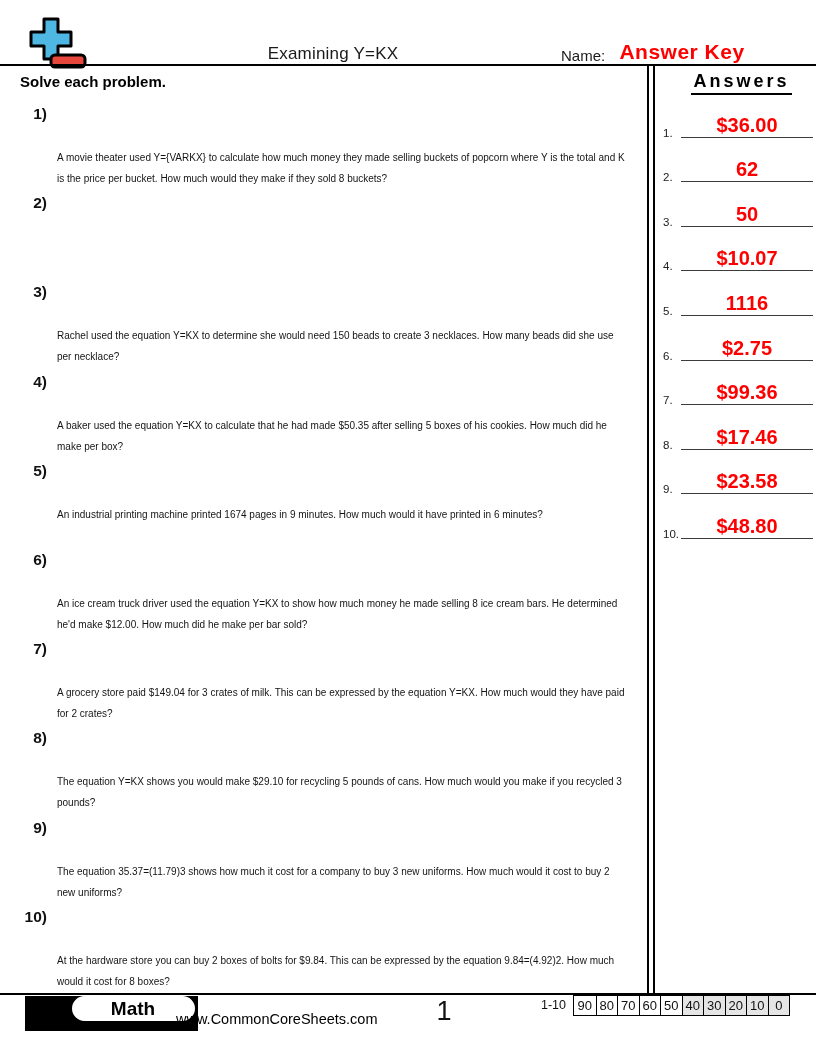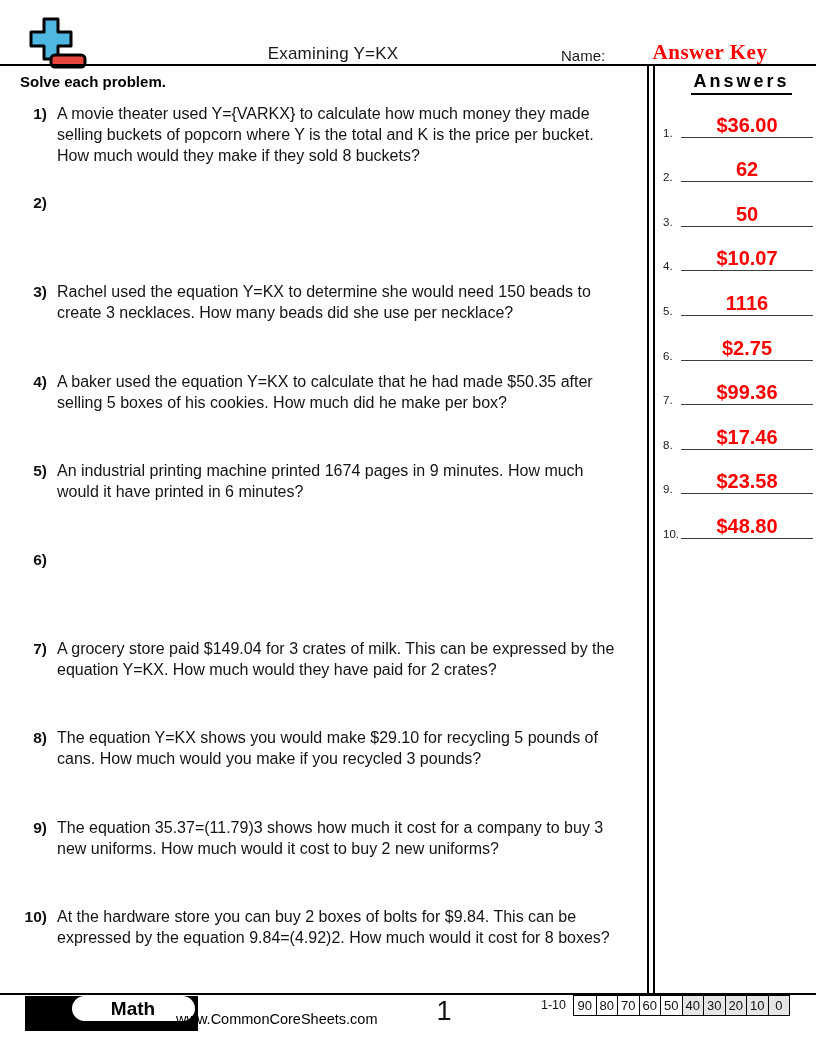--- a/index.html
+++ b/index.html
@@ -16,38 +16,38 @@
 
   
   .logo-wrap { position: absolute; top: 15px; left: 25px; width: 62px; height: 57px; }
   .header-rule { position: absolute; top: 64px; left: 0; width: 816px; height: 2px; background: #000; }
   .page-title {
     position: absolute; top: 44px; left: 183px; width: 300px;
     text-align: center; font-size: 17px; letter-spacing: 0.2px; color: #1a1a1a;
   }
   .name-label { position: absolute; top: 47px; left: 561px; font-size: 15px; color: #1a1a1a; }
   .answer-key {
-    position: absolute; top: 40px; left: 620px; width: 180px; text-align: center;
-    font-size: 21px; font-weight: 700; color: #fe0000; letter-spacing: 0.5px; font-family: Liberation Serif, serif;
+    position: absolute; top: 40px; left: 592px; width: 180px; text-align: center;
+    font-size: 21px; font-weight: 700; color: #fe0000; letter-spacing: 0.5px;
   }
 
   
   .questions-col { position: absolute; top: 67px; left: 0; width: 647px; bottom: 61px; }
   .divider {
     position: absolute; top: 66px; left: 647px; bottom: 61px; width: 8px;
     border-left: 2px solid #000; border-right: 2px solid #000;
   }
   .answers-col { position: absolute; top: 67px; left: 655px; width: 173px; bottom: 61px; }
 
   .instructions { margin: 6px 0 0 20px; font-size: 15px; font-weight: 700; color: #000; }
 
   .question { display: flex; height: 89.2px; overflow: hidden; }
   .question-list { margin-top: 13px; }
   .q-num { flex: 0 0 47px; text-align: right; font-weight: 700; font-size: 15.5px; line-height: 21px; padding-right: 0; }
-  .q-text { width: 570px; margin-left: 10px; font-size: 16px; line-height: 21px; color: #141414; }
+  .q-text { width: 570px; margin-left: 10px; font-size: 10px; line-height: 21px; color: #141414; margin-top: 44px; }
 
   
   .answers-heading-wrap { text-align: center; margin-top: 4px; }
   .answers-heading {
     display: inline-block; font-size: 18px; font-weight: 700; letter-spacing: 3px;
     border-bottom: 2px solid #000; padding: 0 2px 1px 2px; color: #000;
   }
   .answer-rows { margin-top: 5px; }
   .answer-row { position: relative; height: 44.6px; }
   .ans-num { position: absolute; left: 8px; bottom: 6px; font-size: 11.5px; color: #222; }
@@ -114,20 +114,21 @@
       <div class="question">
         <div class="q-num">4)</div>
         <div class="q-text">A baker used the equation Y=KX to calculate that he had made $50.35 after selling 5 boxes of his cookies. How much did he make per box?</div>
       </div>
       <div class="question">
         <div class="q-num">5)</div>
         <div class="q-text">An industrial printing machine printed 1674 pages in 9 minutes. How much would it have printed in 6 minutes?</div>
       </div>
       <div class="question">
         <div class="q-num">6)</div>
+        <div class="q-text">An ice cream truck driver used the equation Y=KX to show how much money he made selling 8 ice cream bars. He determined he'd make $12.00. How much did he make per bar sold?</div>
       </div>
       <div class="question">
         <div class="q-num">7)</div>
         <div class="q-text">A grocery store paid $149.04 for 3 crates of milk. This can be expressed by the equation Y=KX. How much would they have paid for 2 crates?</div>
       </div>
       <div class="question">
         <div class="q-num">8)</div>
         <div class="q-text">The equation Y=KX shows you would make $29.10 for recycling 5 pounds of cans. How much would you make if you recycled 3 pounds?</div>
       </div>
       <div class="question">

